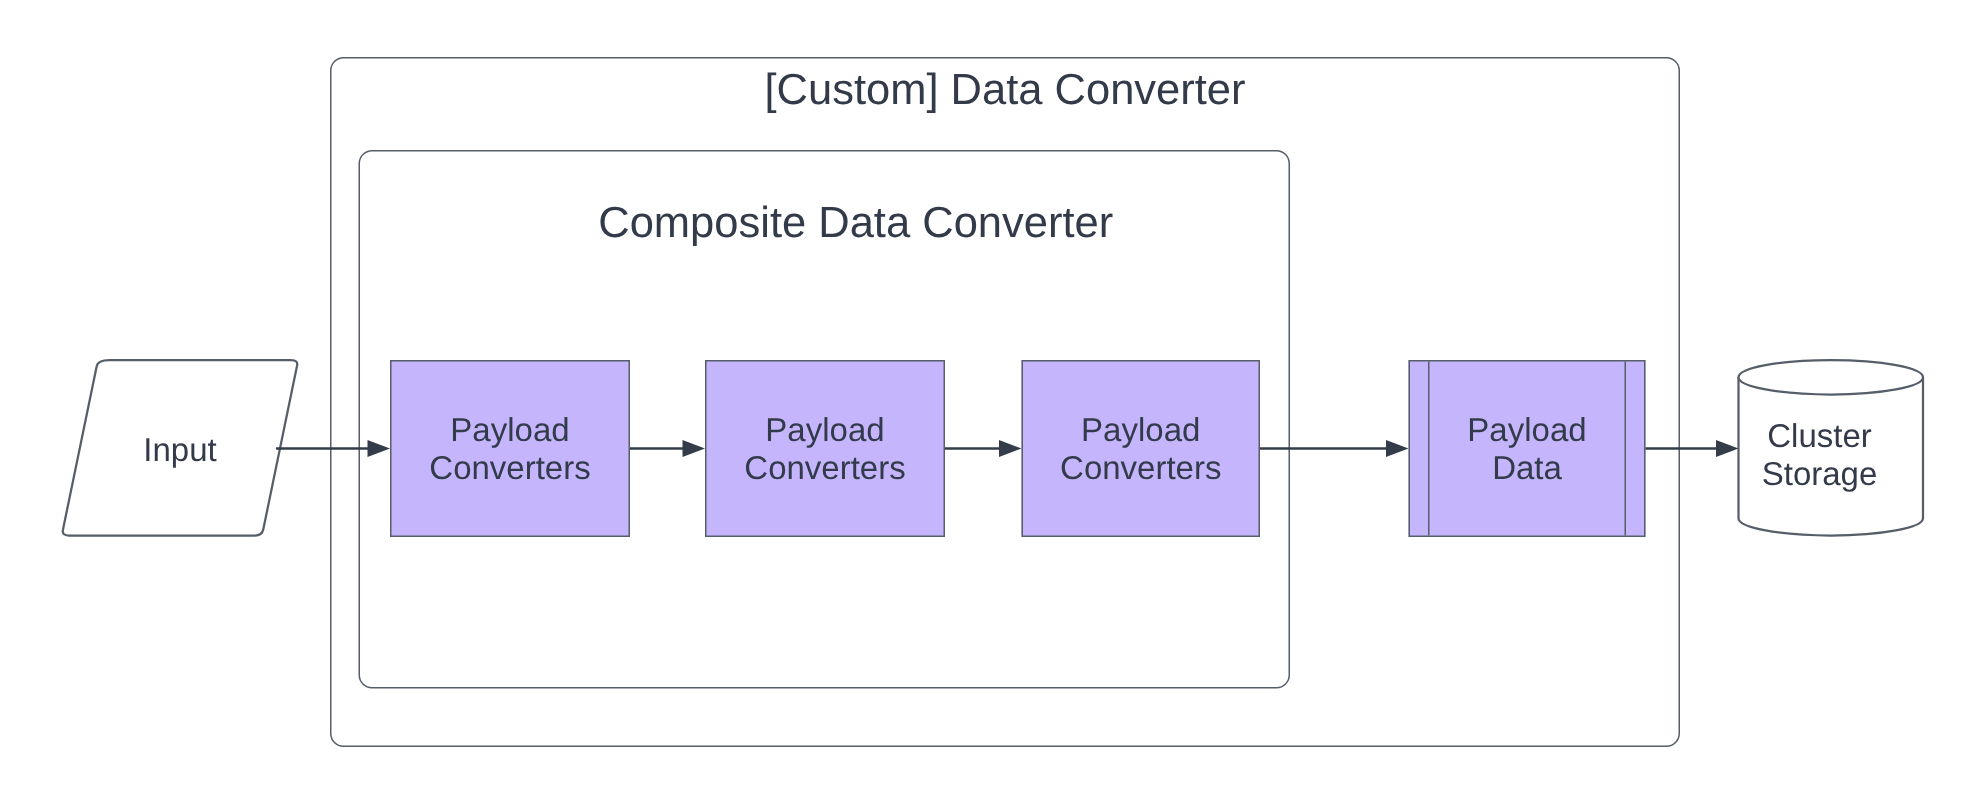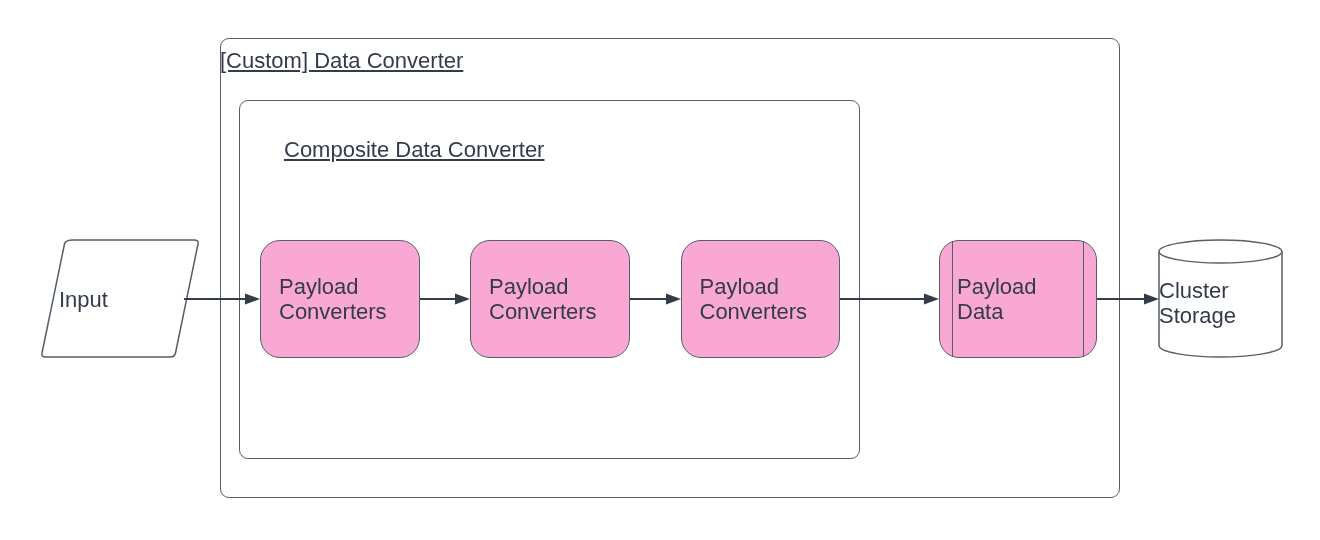--- a/index.html
+++ b/index.html
@@ -22,36 +22,35 @@
     border: 1.5px solid #565e6a;
     border-radius: 9px;
     background: transparent;
     box-sizing: border-box;
   }
   .group-outer   { left: 220px; top: 38px;  width: 900px; height: 460px; }
   .group-composite { left: 239px; top: 100px; width: 621px; height: 359px; }
 
   .group-title {
     position: absolute;
-    text-align: left;
-    font-size: 22px;
+    text-align: center;
+    font-size: 29px;
     line-height: 25px;
     color: #333b4a;
     white-space: nowrap;
-    text-decoration: underline;
   }
   .title-outer     { left: 220px; top: 48px;  width: 900px; }
-  .title-composite { left: 248px; top: 137px; width: 621px; padding-left: 36px; }
+  .title-composite { left: 224px; top: 137px; width: 621px; padding-left: 36px; }
 
   
   .node-box {
     position: absolute;
     border: 1.5px solid #565e6a;
-    border-radius: 20px;
-    background: #f9a8d4;
+    border-radius: 0;
+    background: #c4b5fd;
     box-sizing: border-box;
     display: flex;
     align-items: center;
     justify-content: center;
   }
   .node-1 { left: 260px; top: 240px; width: 160px; height: 118px; }
   .node-2 { left: 470px; top: 240px; width: 160px; height: 118px; }
   .node-3 { left: 681px; top: 240px; width: 159px; height: 118px; }
   .node-codec { left: 939px; top: 240px; width: 158px; height: 118px; }
 
@@ -61,21 +60,21 @@
     bottom: 0;
     width: 0;
     border-left: 1.5px solid #565e6a;
   }
   .codec-line-left  { left: 12px; }
   .codec-line-right { right: 12px; }
 
   .node-label {
     font-size: 22px;
     line-height: 25px;
-    text-align: left;
+    text-align: center;
     color: #333b4a;
     width: 122px;
   }
 
   
   .float-label {
     position: absolute;
     display: flex;
     align-items: center;
     justify-content: center;

